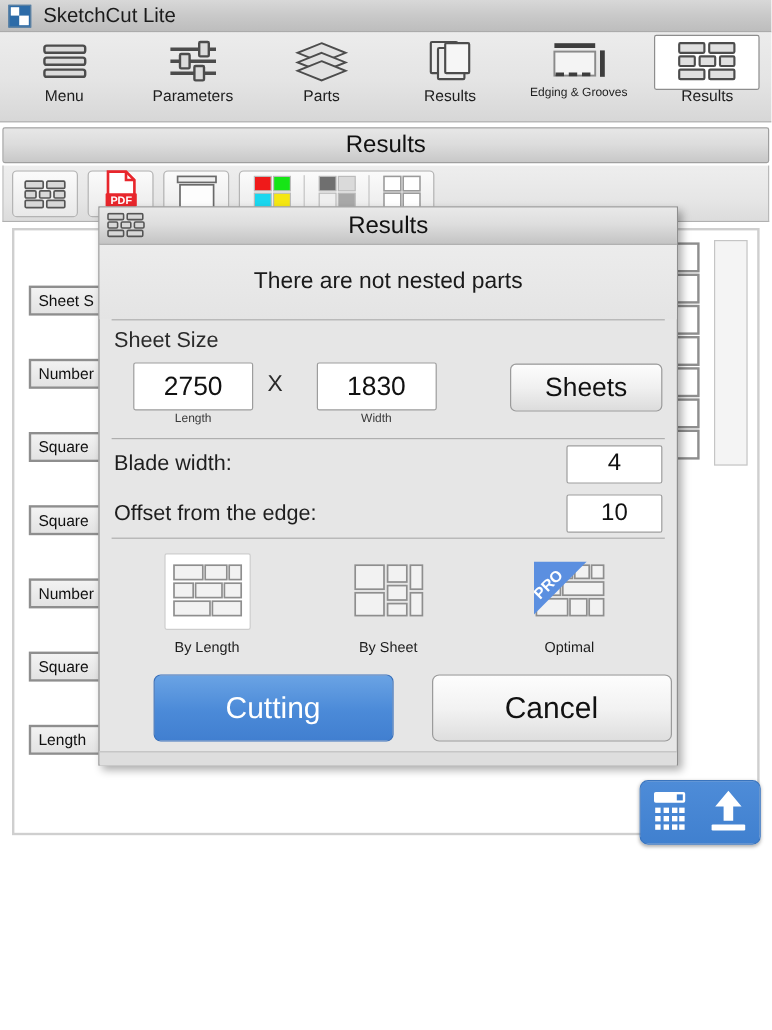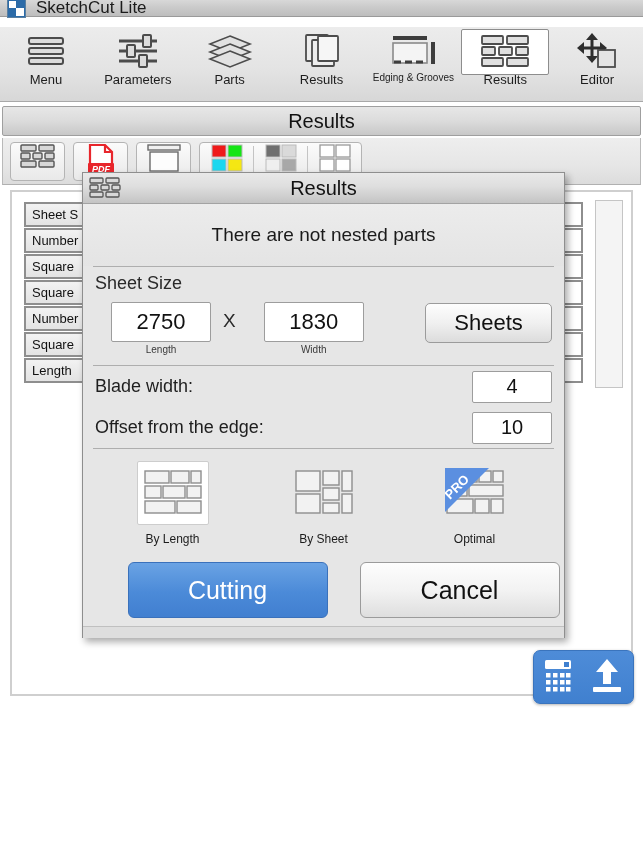--- a/index.html
+++ b/index.html
@@ -6,21 +6,21 @@
   html, body {
     width: 643px; height: 858px;
     font-family: "Liberation Sans", sans-serif;
     background: #ffffff;
     overflow: hidden;
   }
   #root { position: relative; width: 643px; height: 858px; background: #fff; }
 
   
   .titlebar {
-    position: absolute; left: 0; top: 0; width: 643px; height: 17px;
+    position: absolute; left: 0; top: 0; width: 643px; height: 27px;
     background: linear-gradient(to bottom, #d8d8d8 0%, #c9c9c9 50%, #bdbdbd 100%);
     border-bottom: 1px solid #9a9a9a;
     display: flex; align-items: center; padding-left: 7px;
   }
   .app-logo {
     width: 19px; height: 19px; border: 1px solid #5a7fa0;
     background: #2c6ba8; position: relative; flex: none;
   }
   .app-logo .q1 { position: absolute; left: 1px; top: 1px; width: 7px; height: 7px; background: #ffffff; }
   .app-logo .q2 { position: absolute; right: 1px; bottom: 1px; width: 8px; height: 8px; background: #ffffff; }
@@ -63,34 +63,34 @@
     background: linear-gradient(to bottom, #eeeeee 0%, #e6e6e6 60%, #dcdcdc 100%);
     border-left: 1px solid #b9b9b9; border-right: 1px solid #b9b9b9;
     border-bottom: 1px solid #b0b0b0;
   }
   .sb-group {
     position: absolute; top: 4px; height: 39px;
     border: 1px solid #b4b4b4; border-radius: 4px;
     background: linear-gradient(to bottom, #fbfbfb, #e9e9e9);
     display: flex; align-items: center;
   }
-  .sb-btn { width: 53px; height: 37px; display: flex; align-items: flex-start; justify-content: center; font-style: italic; }
+  .sb-btn { width: 53px; height: 37px; display: flex; align-items: flex-end; justify-content: center; }
   .sb-div { width: 1px; height: 31px; background: #c4c4c4; }
 
   
   .content-panel {
     position: absolute; left: 10px; top: 190px; width: 623px; height: 506px;
     background: #ffffff; border: 2px solid #cfcfcf;
   }
   .bg-list { position: absolute; left: 12px; top: 10px; width: 74px; }
   .bg-row {
     height: 25px; margin-bottom: 1px; border: 2px solid #8e8e8e;
     background: linear-gradient(to bottom, #f2f2f2, #e3e3e3);
     display: flex; align-items: center; padding-left: 6px;
-    font-size: 13px; color: #111; white-space: nowrap; overflow: hidden;
+    font-size: 13px; color: #111; white-space: nowrap; overflow: hidden; margin-top: 36px;
   }
   .bg-values { position: absolute; right: 48px; top: 10px; width: 34px; }
   .bg-val {
     height: 25px; margin-bottom: 1px; border: 2px solid #8e8e8e;
     background: #ffffff;
   }
   .bg-right-strip {
     position: absolute; right: 8px; top: 8px; width: 28px; height: 188px;
     background: #f4f4f4; border: 1px solid #c5c5c5;
   }
@@ -278,36 +278,20 @@
             <rect x="20" y="14" width="13" height="8" rx="1"></rect>
             <rect x="37" y="14" width="12" height="8" rx="1"></rect>
             <rect x="3" y="25" width="21" height="8" rx="1"></rect>
             <rect x="28" y="25" width="21" height="8" rx="1"></rect>
           </g>
         </svg>
       </div>
       <div class="lbl">Results</div>
     </div>
 
-    <div class="tbitem">
-      <div class="ico">
-        <svg width="44" height="38" viewBox="0 0 44 38">
-          <g fill="#2e2e2e">
-            <polygon points="17,1 23,8 11,8"></polygon>
-            <polygon points="17,31 23,24 11,24"></polygon>
-            <polygon points="2,16 9,10 9,22"></polygon>
-            <polygon points="32,16 25,10 25,22"></polygon>
-            <rect x="15.5" y="6" width="3" height="20"></rect>
-            <rect x="7" y="14.5" width="20" height="3"></rect>
-          </g>
-          <rect x="23" y="18" width="17" height="17" fill="#e3e3e3" stroke="#4c4c4c" stroke-width="1.8"></rect>
-        </svg>
-      </div>
-      <div class="lbl">Editor</div>
-    </div>
   </div>
 
   <div class="section-header">
     <div class="t">Results</div>
   </div>
 
   <div class="subbar">
 
     <div class="sb-group" style="left:7px;">
       <div class="sb-btn">

